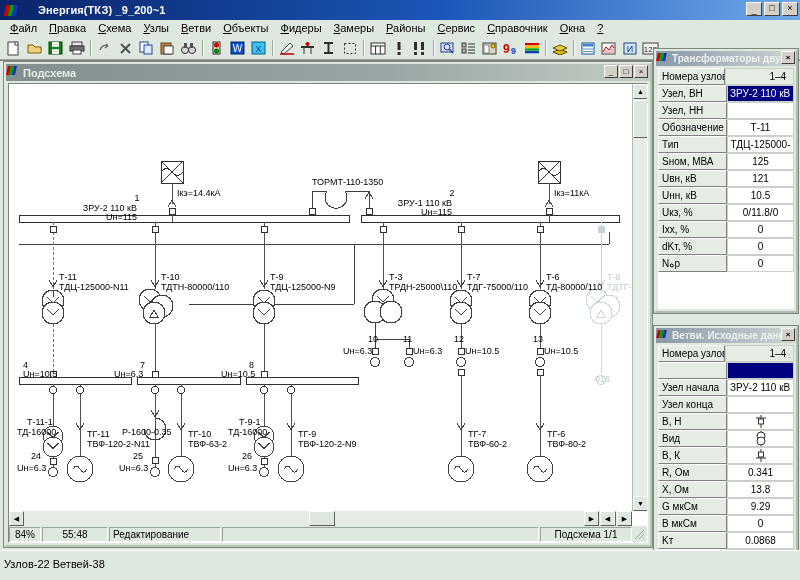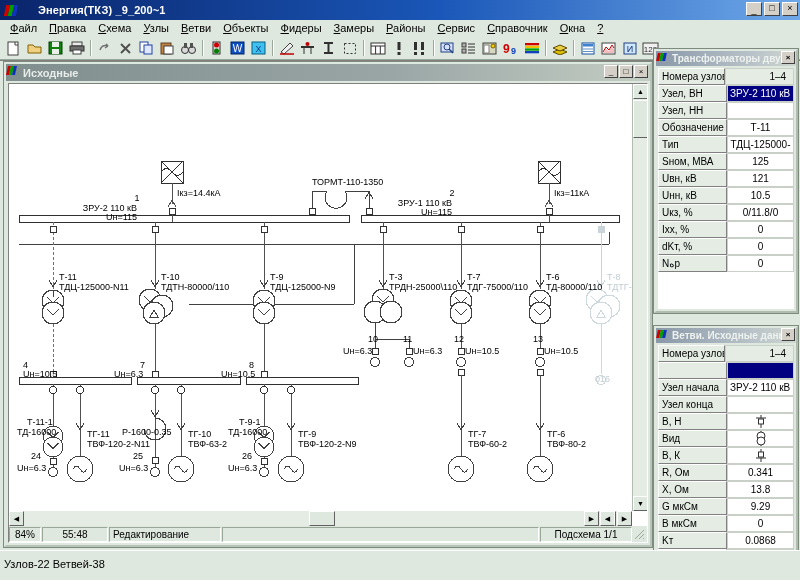--- a/index.html
+++ b/index.html
@@ -461,21 +461,21 @@
 
   <div class="client">
 
     <div class="mdi">
       <div class="mdi-title">
         <div class="tb-icon">
           <div class="m1"></div>
             <div class="m2"></div>
             <div class="m3"></div>
         </div>
-        <div class="t">Исходные</div>
+        <div class="t">Подсхема</div>
         <div class="mdi-btns">
           <div class="mdi-btn">
               <span>_</span>
             </div>
           <div class="mdi-btn">
               <span>□</span>
             </div>
           <div class="mdi-btn">
               <span>×</span>
             </div>

